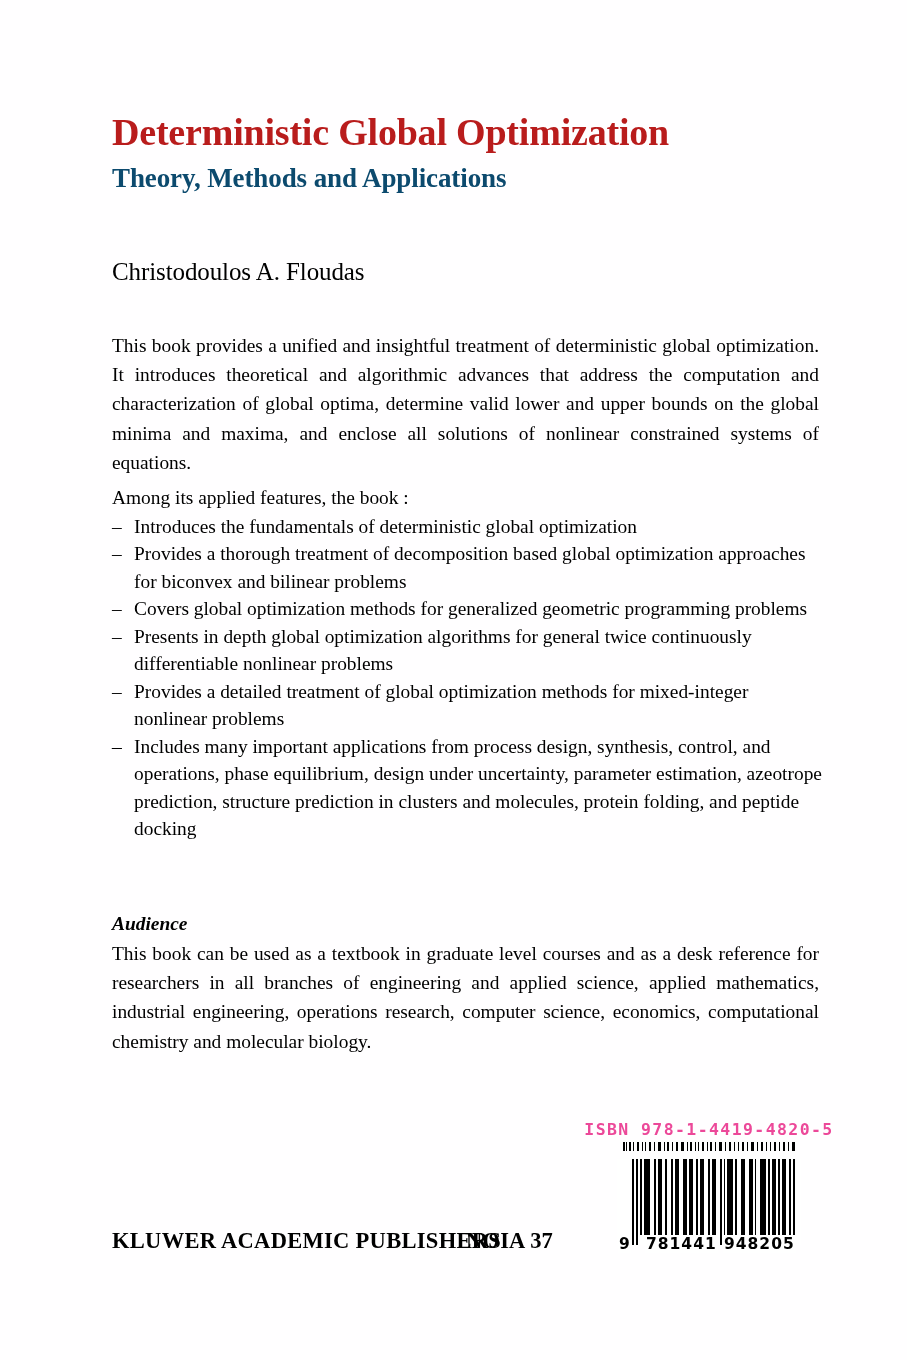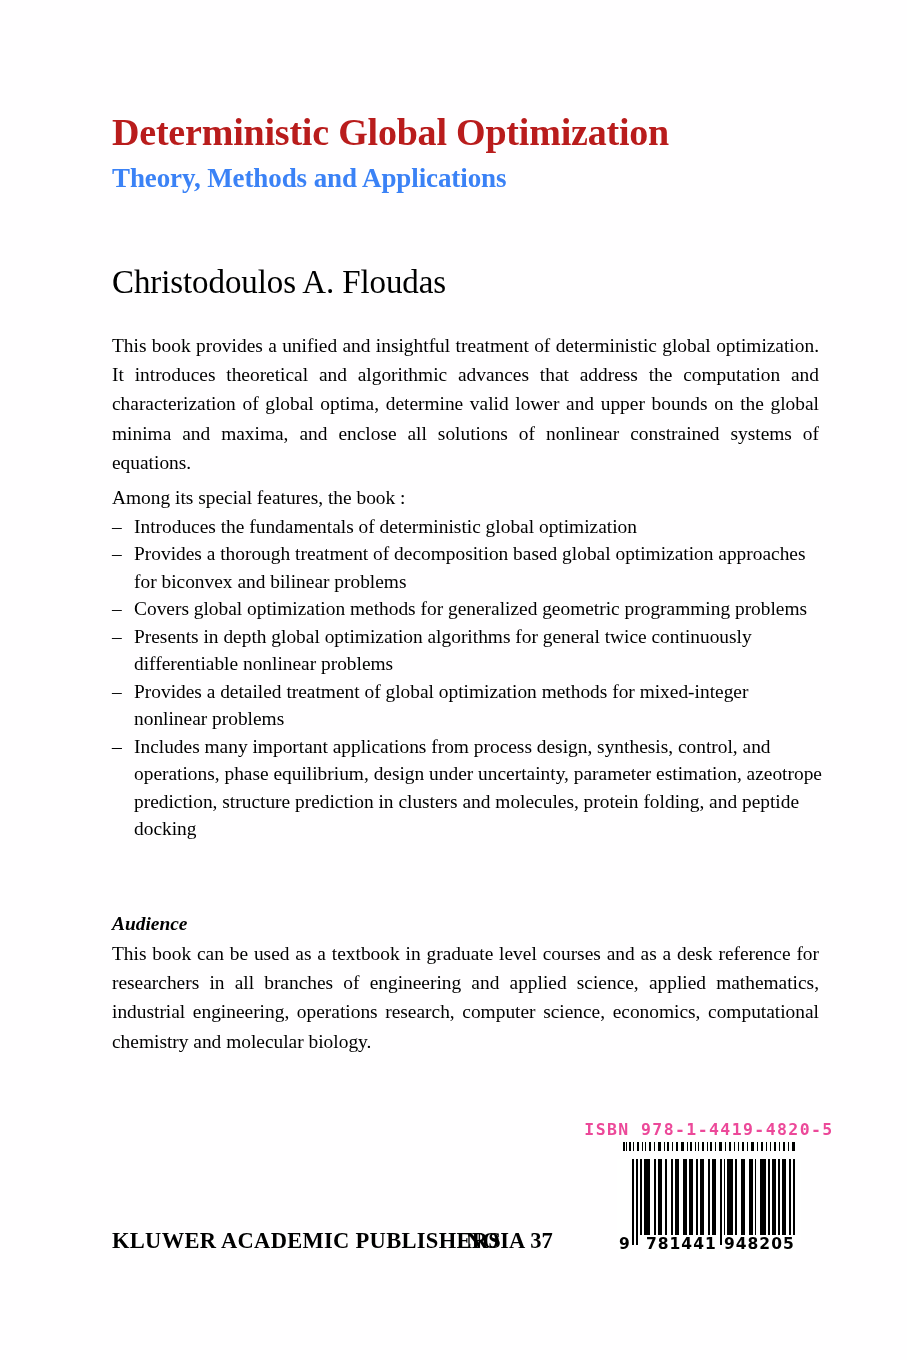--- a/index.html
+++ b/index.html
@@ -43,22 +43,22 @@
     font-weight: bold;
     line-height: 1.1;
     margin: 11px 0 0 0;
     letter-spacing: -0.1px;
   }
 
   
   .author {
     position: absolute;
     left: 112px;
-    top: 264px;
-    font-size: 33px;
+    top: 258px;
+    font-size: 25px;
     letter-spacing: -0.1px;
   }
 
   
   .intro {
     position: absolute;
     left: 112px;
     top: 331px;
     width: 707px;
     font-size: 19.4px;
@@ -202,29 +202,29 @@
   .ean-d-mid   { left: 28px; letter-spacing: 1.0px; }
   .ean-d-right { left: 106px; letter-spacing: 1.0px; }
 </style>
 </head>
 <body style="background: rgb(255, 254, 255);">
 
 <div class="page">
 
   <div class="title-block">
     <h1 class="book-title" style="color: #b91c1c;">Deterministic Global Optimization</h1>
-    <h2 class="book-subtitle" style="color: #3b82f6;">Theory, Methods and Applications</h2>
+    <h2 class="book-subtitle" style="color: #0c4a6e;">Theory, Methods and Applications</h2>
   </div>
 
   <div class="author">Christodoulos A. Floudas</div>
 
   <p class="intro">This book provides a unified and insightful treatment of deterministic global optimization.  It introduces theoretical and algorithmic advances that address the computation and characterization of global optima, determine valid lower and upper bounds on the global minima and maxima, and enclose all solutions of nonlinear constrained systems of equations.</p>
 
   <div class="features">
-    <div class="features-lead">Among its special features, the book :</div>
+    <div class="features-lead">Among its applied features, the book :</div>
     <ul class="feature-list">
       <li class="feature-item">
         <span class="feature-dash">–</span>
         <span>Introduces the fundamentals of deterministic global optimization</span>
       </li>
       <li class="feature-item">
         <span class="feature-dash">–</span>
         <span>Provides a thorough treatment of decomposition based global optimization approaches for biconvex and bilinear problems</span>
       </li>
       <li class="feature-item">

